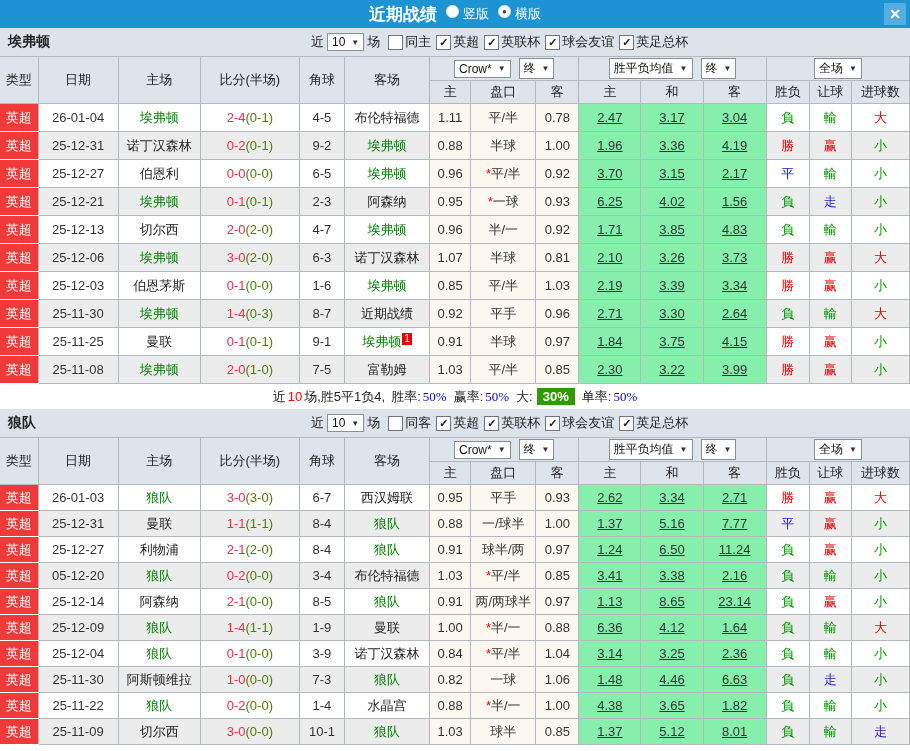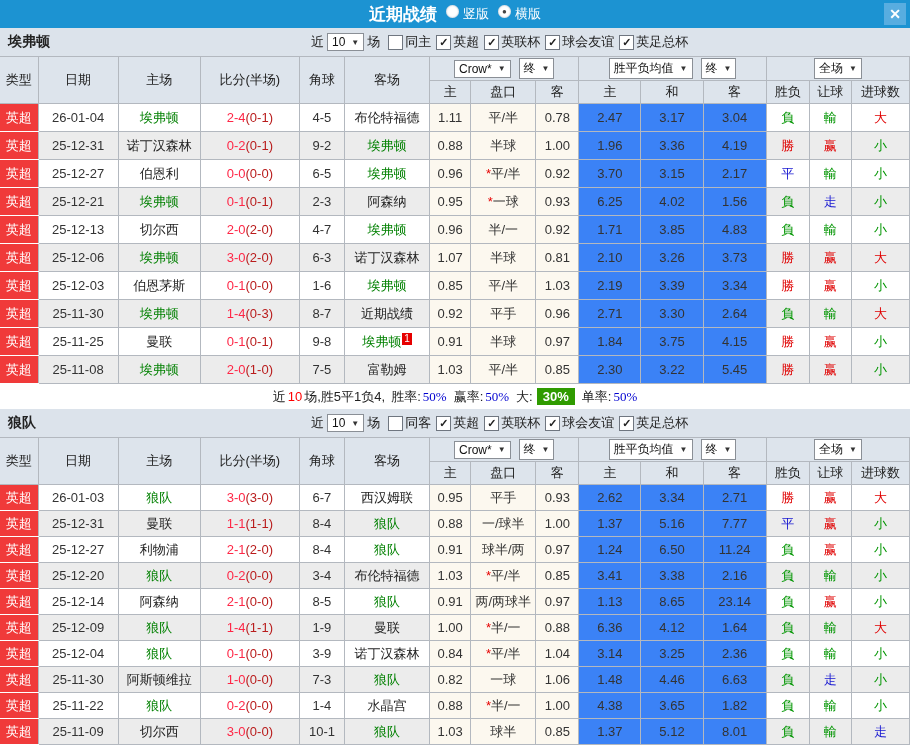--- a/index.html
+++ b/index.html
@@ -29,24 +29,24 @@
   table{border-top:1px solid #b3b8bf;}
   thead th{background:#dde4ec;font-weight:normal;font-size:13px;color:#222;}
   .hr1 th{height:23px;}
   .hr2 th{height:22px;}
   .grp-cell .selwrap{display:flex;align-items:center;justify-content:center;gap:8px;}
   .sec1 tbody tr{height:28px;}
   .sec2 tbody tr{height:26px;}
   tbody tr:nth-child(even) td{background:#ececec;}
   tbody tr:nth-child(odd) td{background:#fff;}
   tbody tr td.odds{background:#fcf8ef;margin-top:22px;}
-  tbody tr td.avg{background:#3b82f6;}
+  tbody tr td.avg{background:#86efac;text-decoration:underline;}
   tbody tr td.league{background:#f03a3a;color:#fff;border-bottom-color:#fff;font-size:13px;}
   .ft{color:#ff2646;}
-  .ht{color:#b91c1c;}
+  .ht{color:#4d7c0f;}
   td.teamcell{color:#222;}
   td.teamcell span[data-hl="true"]{color:#008000;}
   .badge{display:inline-block;background:#e60000;color:#fff;font-size:10px;line-height:12px;padding:0 2px;margin-left:1px;vertical-align:top;}
   .badge:empty{display:none;}
   .star{color:#e60000;}
   td.res span[data-c="r"]{color:#e00000;}
   td.res span[data-c="g"]{color:#009500;}
   td.res span[data-c="b"]{color:#1717d1;}
 
   
@@ -325,21 +325,21 @@
           <td class="res"><span data-c="g">負</span></td>
           <td class="res"><span data-c="g">輸</span></td>
           <td class="res"><span data-c="r">大</span></td>
         </tr>
 
         <tr>
           <td class="league">英超</td>
           <td>25-11-25</td>
           <td class="teamcell"><span data-hl="false">曼联</span></td>
           <td><span class="ft">0-1</span><span class="ht">(0-1)</span></td>
-          <td>9-8</td>
+          <td>9-1</td>
           <td class="teamcell"><span data-hl="true">埃弗顿</span><span class="badge">1</span></td>
           <td class="odds">0.91</td>
           <td class="odds"><span class="star"></span><span>半球</span></td>
           <td class="odds">0.97</td>
           <td class="avg">1.84</td>
           <td class="avg">3.75</td>
           <td class="avg">4.15</td>
           <td class="res"><span data-c="r">勝</span></td>
           <td class="res"><span data-c="r">赢</span></td>
           <td class="res"><span data-c="g">小</span></td>
@@ -350,21 +350,21 @@
           <td>25-11-08</td>
           <td class="teamcell"><span data-hl="true">埃弗顿</span></td>
           <td><span class="ft">2-0</span><span class="ht">(1-0)</span></td>
           <td>7-5</td>
           <td class="teamcell"><span data-hl="false">富勒姆</span></td>
           <td class="odds">1.03</td>
           <td class="odds"><span class="star"></span><span>平/半</span></td>
           <td class="odds">0.85</td>
           <td class="avg">2.30</td>
           <td class="avg">3.22</td>
-          <td class="avg">5.45</td>
+          <td class="avg">3.99</td>
           <td class="res"><span data-c="r">勝</span></td>
           <td class="res"><span data-c="r">赢</span></td>
           <td class="res"><span data-c="g">小</span></td>
         </tr>
       </tbody>
   </table>
 
   <div class="summary">
     <span>近</span>
       <span class="sum-red">10</span>
@@ -535,21 +535,21 @@
           <td class="avg">1.24</td>
           <td class="avg">6.50</td>
           <td class="avg">11.24</td>
           <td class="res"><span data-c="g">負</span></td>
           <td class="res"><span data-c="r">赢</span></td>
           <td class="res"><span data-c="g">小</span></td>
         </tr>
 
         <tr>
           <td class="league">英超</td>
-          <td>25-12-20</td>
+          <td>05-12-20</td>
           <td class="teamcell"><span data-hl="true">狼队</span></td>
           <td><span class="ft">0-2</span><span class="ht">(0-0)</span></td>
           <td>3-4</td>
           <td class="teamcell"><span data-hl="false">布伦特福德</span></td>
           <td class="odds">1.03</td>
           <td class="odds"><span class="star">*</span><span>平/半</span></td>
           <td class="odds">0.85</td>
           <td class="avg">3.41</td>
           <td class="avg">3.38</td>
           <td class="avg">2.16</td>

